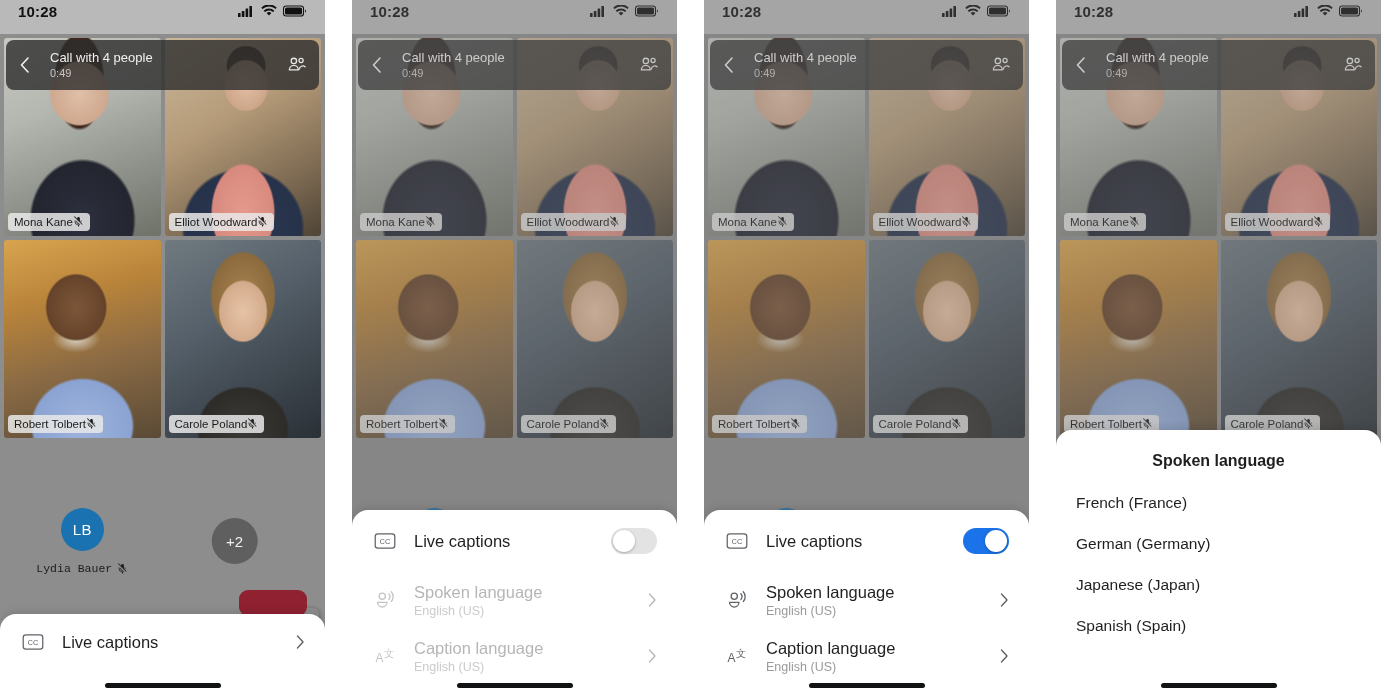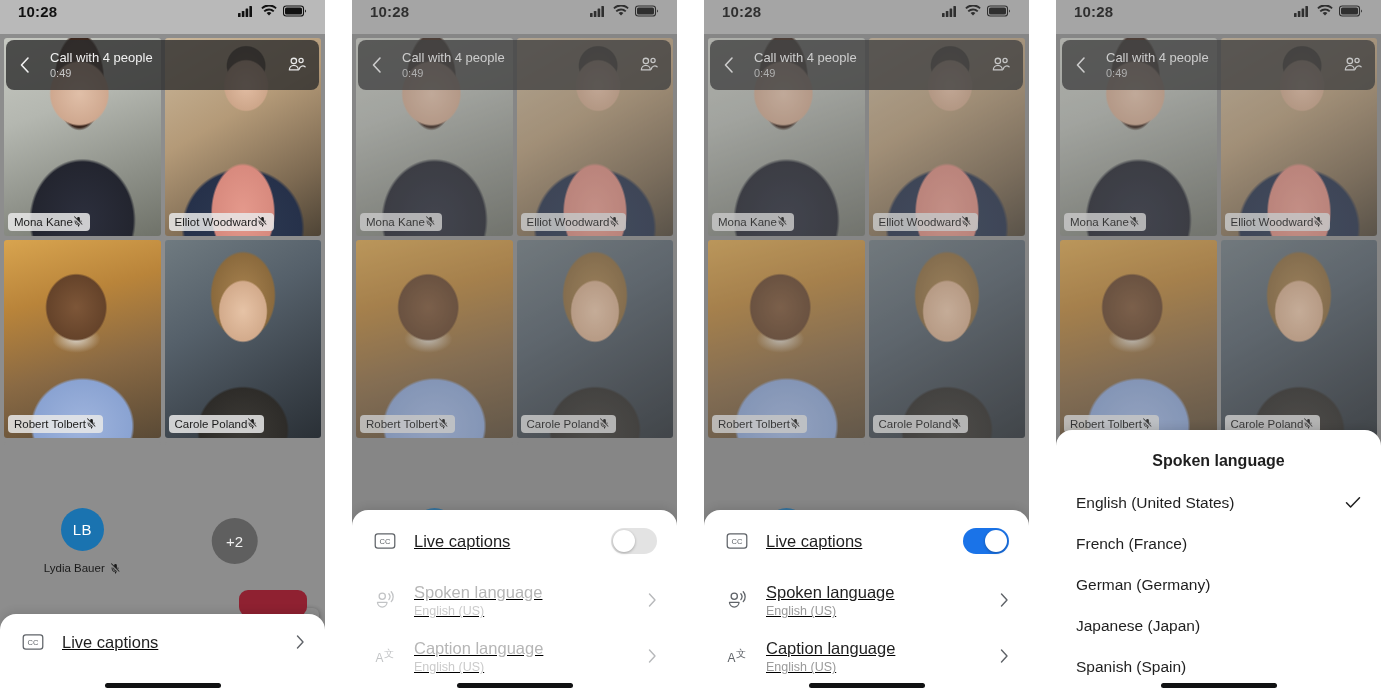--- a/index.html
+++ b/index.html
@@ -107,21 +107,21 @@
   .avatar-tile { display: flex; flex-direction: column; align-items: center; justify-content: center; gap: 11px; }
   .avatar-circle {
     width: 43px; height: 43px; border-radius: 50%;
     background: #1a73b0;
     color: #fff; font-size: 15px;
     display: flex; align-items: center; justify-content: center;
     letter-spacing: .4px;
   }
   .avatar-name {
     font-size: 11.5px; color: #1b1b1b;
-    display: flex; align-items: center; gap: 5px;
+    display: flex; align-items: center; gap: 5px; font-family: Liberation Mono, monospace;
   }
 
   .overflow-badge {
     position: absolute; left: 50%; top: 50%;
     transform: translate(-68%, -50%);
     width: 46px; height: 46px; border-radius: 50%;
     background: #5f5f5f; color: #f0f0f0;
     font-size: 15px;
     display: flex; align-items: center; justify-content: center;
   }
@@ -180,21 +180,21 @@
     box-shadow: 0 -2px 10px rgba(0,0,0,.12);
     padding-bottom: 24px;
   }
   .sheet-row {
     display: flex; align-items: center;
     padding: 0 20px;
     min-height: 56px;
     gap: 16px;
   }
   .row-icon { width: 26px; flex: 0 0 auto; display: flex; align-items: flex-start; justify-content: center; }
-  .row-main { flex: 1; min-width: 0; text-decoration: underline; }
+  .row-main { flex: 1; min-width: 0; }
   .row-title { font-size: 16.5px; color: #1f1f1f; line-height: 1.25; }
   .row-sub { font-size: 12.5px; color: #9a9a9a; margin-top: 2px; }
   .row-chevron { width: 16px; flex: 0 0 auto; display: flex; align-items: center; justify-content: flex-end; }
 
   .dim .row-title { color: #b6b6b6; }
   .dim .row-sub { color: #cbcbcb; }
   .dim .row-icon svg { opacity: .38; }
   .dim .row-chevron svg { opacity: .45; }
 
   
@@ -803,28 +803,20 @@
           <path d="M13.5 14.5a4 4 0 0 1 6.5-2.5" fill="none" stroke="#e8e8e8" stroke-width="1.4" stroke-linecap="round"></path>
         </svg>
       </span>
     </div>
 
     <div class="scrim"></div>
 
     <div class="sheet" style="height:268px; padding-bottom:30px;">
       <div class="sheet-title">Spoken language</div>
 
-      <div class="lang-row">
-        <span>English (United States)</span>
-        <span class="lang-check">
-          <svg width="16" height="13" viewBox="0 0 16 13">
-            <path d="M1.5 6.8 5.6 11 14.5 1.8" fill="none" stroke="#1f1f1f" stroke-width="1.5" stroke-linecap="round" stroke-linejoin="round"></path>
-          </svg>
-        </span>
-      </div>
 
       <div class="lang-row">
         <span>French (France)</span>
         <span class="lang-check"></span>
       </div>
 
       <div class="lang-row">
         <span>German (Germany)</span>
         <span class="lang-check"></span>
       </div>

